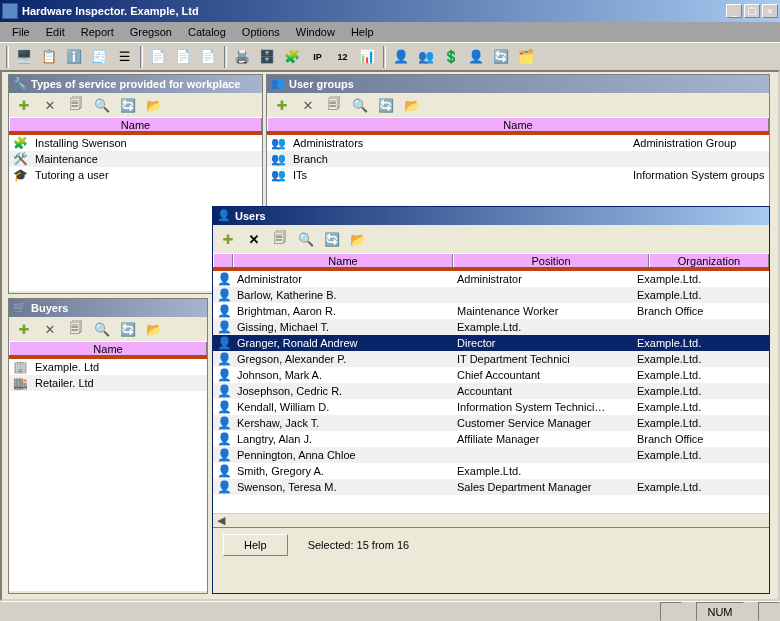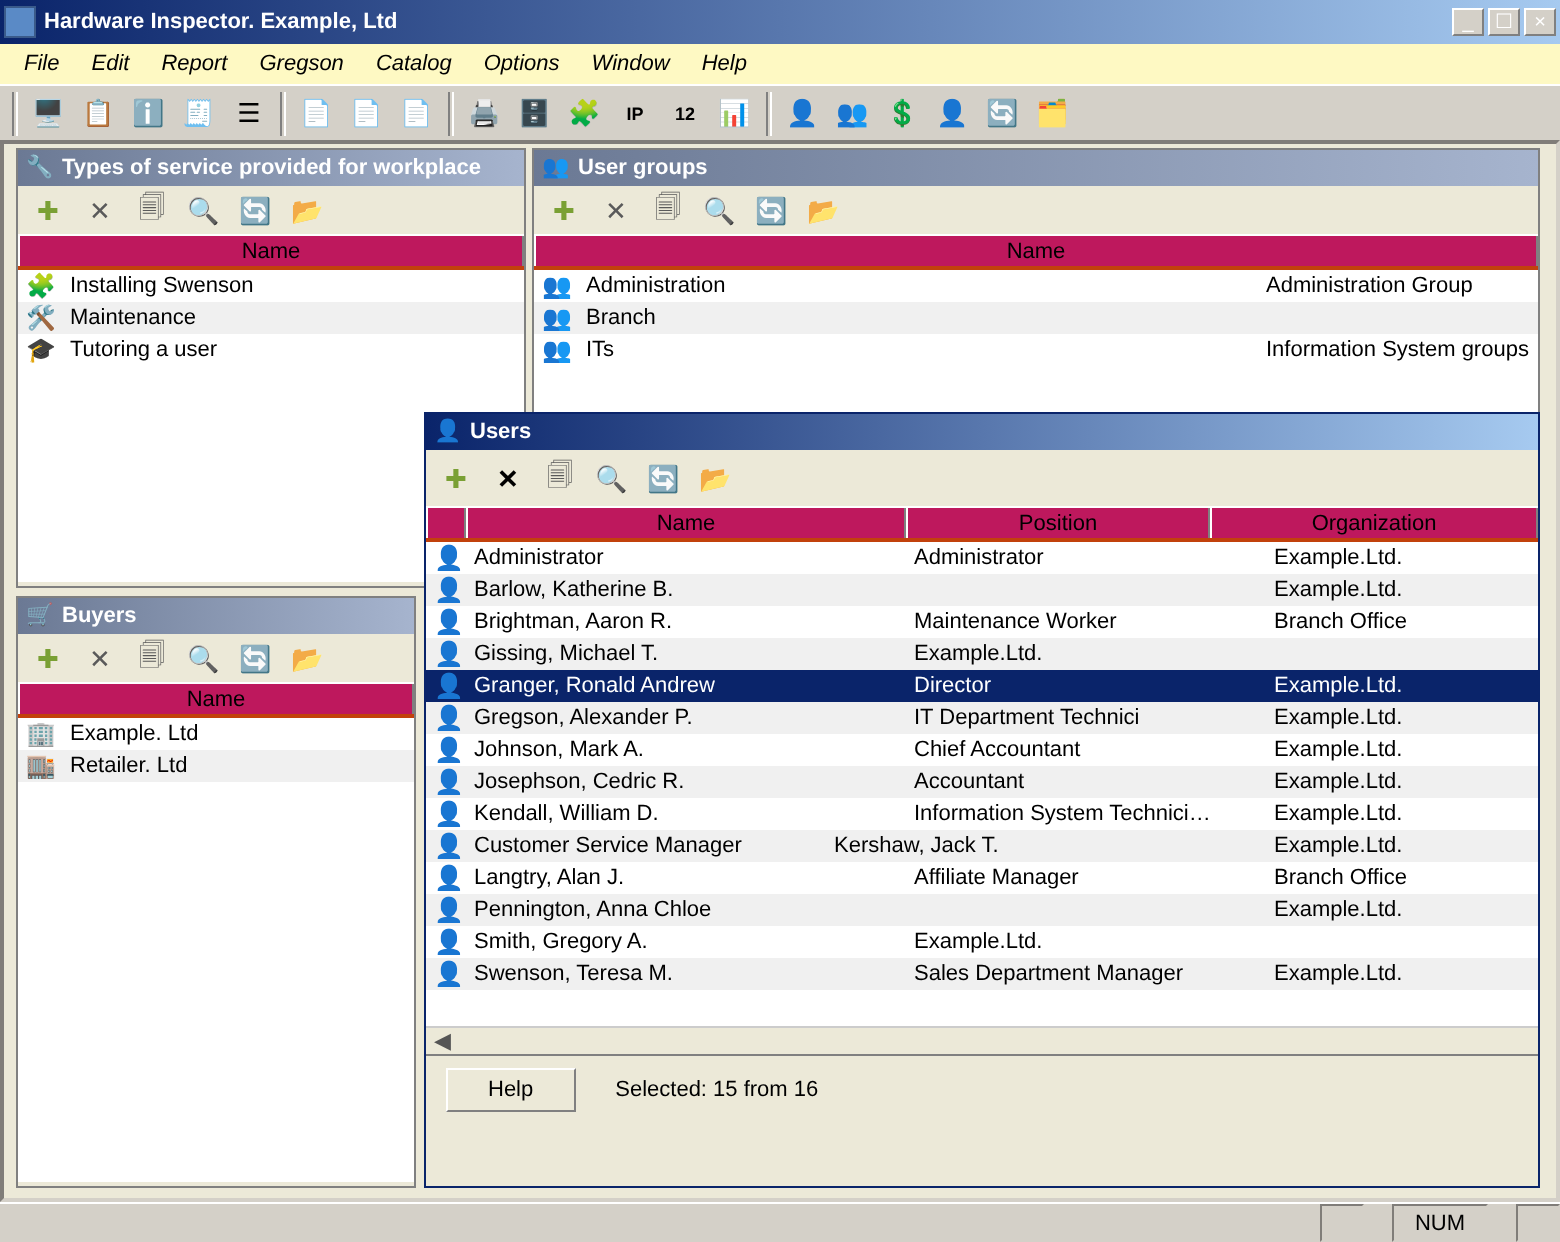--- a/index.html
+++ b/index.html
@@ -6,42 +6,42 @@
 body { font-family: Tahoma, sans-serif; font-size: 11px; background: #d4d0c8; overflow: hidden; width: 780px; height: 621px; }
 
 
 .titlebar { height: 22px; background: linear-gradient(to right, #0a246a, #a6caf0); color: #fff; display: flex; align-items: center; padding: 0 2px; }
 .titlebar .app-icon { width: 16px; height: 16px; margin-right: 4px; background: #5a8ac6; border: 1px solid #3a5a8a; }
 .titlebar .title { font-weight: bold; flex: 1; }
 .win-btns { display: flex; gap: 2px; }
 .win-btn { width: 16px; height: 14px; background: #d4d0c8; border: 1px solid #808080; border-top-color: #fff; border-left-color: #fff; display: flex; align-items: center; justify-content: center; font-size: 10px; font-family: Arial; cursor: pointer; }
 
 
-.menubar { height: 20px; background: #fef9c3; display: flex; align-items: center; padding: 0 4px; font-style: italic; }
+.menubar { height: 20px; background: #a3a3a3; display: flex; align-items: center; padding: 0 4px; }
 .menu-item { padding: 2px 8px; cursor: pointer; }
 
 
 .toolbar { height: 28px; background: #d4d0c8; display: flex; align-items: center; padding: 2px 4px; gap: 2px; border-top: 1px solid #fff; }
 .toolbar-sep { width: 3px; height: 22px; border-left: 1px solid #808080; border-right: 1px solid #fff; margin: 0 2px; }
 .tb-btn { width: 23px; height: 22px; display: flex; align-items: center; justify-content: center; cursor: pointer; }
 .tb-icon { width: 16px; height: 16px; display: inline-flex; align-items: center; justify-content: center; font-size: 13px; }
 
 
 .content { position: relative; height: 531px; background: #ece9d8; border: 2px inset #d4d0c8; overflow: hidden; }
 
 
 .panel { position: absolute; background: #ece9d8; border: 1px solid #808080; }
 .panel-header { height: 18px; background: linear-gradient(to right, #6b7994, #a6b4ce); color: #fff; display: flex; align-items: center; padding: 0 4px; font-weight: bold; }
 .panel-header-active { background: linear-gradient(to right, #0a246a, #a6caf0); }
 .panel-header .p-icon { width: 14px; height: 14px; margin-right: 4px; }
 .panel-toolbar { height: 24px; display: flex; align-items: center; padding: 2px 6px; gap: 8px; background: #ece9d8; }
 .pt-btn { width: 18px; height: 18px; display: flex; align-items: center; justify-content: center; cursor: pointer; color: #5a5a5a; font-size: 13px; }
 
 
-.grid-header { display: flex; background: #be185d; height: 18px; border-top: 1px solid #fff; border-bottom: 2px solid #c2410c; }
+.grid-header { display: flex; background: #f0abfc; height: 18px; border-top: 1px solid #fff; border-bottom: 4px solid #c2410c; }
 .grid-header-cell { border-right: 1px solid #808080; border-left: 1px solid #fff; display: flex; align-items: center; justify-content: center; color: #000; }
 .grid-body { background: #fff; overflow: hidden; }
 .grid-row { display: flex; height: 16px; align-items: center; }
 .grid-row.alt { background: #f0f0f0; }
 .grid-row.selected { background: #0a246a; color: #fff; }
 .grid-cell { padding: 0 4px; overflow: hidden; white-space: nowrap; display: flex; align-items: center; }
 .row-icon { width: 16px; height: 14px; margin-right: 2px; display: inline-flex; align-items: center; justify-content: center; font-size: 12px; }
 
 
 #panel-types { left: 6px; top: 2px; width: 255px; height: 220px; }
@@ -208,21 +208,21 @@
       <span class="pt-btn">📂</span>
     </div>
     <div class="grid-header">
       <div class="grid-header-cell" style="width:100%">Name</div>
     </div>
     <div class="grid-body" style="height:136px">
         <div class="grid-row">
           <span class="grid-cell" style="width:22px">
             <span class="row-icon">👥</span>
           </span>
-          <span class="grid-cell" style="width:340px">Administration</span>
+          <span class="grid-cell" style="width:340px">Administrators</span>
           <span class="grid-cell" style="flex:1">Administration Group</span>
         </div>
         <div class="grid-row alt">
           <span class="grid-cell" style="width:22px">
             <span class="row-icon">👥</span>
           </span>
           <span class="grid-cell" style="width:340px">Branch</span>
           <span class="grid-cell" style="flex:1"></span>
         </div>
         <div class="grid-row">
@@ -276,21 +276,21 @@
       <span class="pt-btn" style="color:#7aa034">✚</span>
       <span class="pt-btn" style="color:#000;font-weight:bold">✕</span>
       <span class="pt-btn">🗐</span>
       <span class="pt-btn">🔍</span>
       <span class="pt-btn" style="color:#2a6fd4">🔄</span>
       <span class="pt-btn">📂</span>
     </div>
     <div class="grid-header">
       <div class="grid-header-cell" style="width:20px"></div>
       <div class="grid-header-cell" style="width:220px">Name</div>
-      <div class="grid-header-cell" style="width:152px">Position</div>
+      <div class="grid-header-cell" style="width:196px">Position</div>
       <div class="grid-header-cell" style="flex:1">Organization</div>
     </div>
     <div class="grid-body">
         <div class="grid-row">
           <span class="grid-cell" style="width:20px">
             <span class="row-icon">👤</span>
           </span>
           <span class="grid-cell" style="width:220px">Administrator</span>
           <span class="grid-cell" style="width:180px">Administrator</span>
           <span class="grid-cell" style="flex:1">Example.Ltd.</span>
@@ -355,22 +355,22 @@
             <span class="row-icon">👤</span>
           </span>
           <span class="grid-cell" style="width:220px">Kendall, William D.</span>
           <span class="grid-cell" style="width:180px">Information System Technici…</span>
           <span class="grid-cell" style="flex:1">Example.Ltd.</span>
         </div>
         <div class="grid-row alt">
           <span class="grid-cell" style="width:20px">
             <span class="row-icon">👤</span>
           </span>
+          <span class="grid-cell" style="width:220px">Kershaw, Jack T.</span>
           <span class="grid-cell" style="width:180px">Customer Service Manager</span>
-          <span class="grid-cell" style="width:220px">Kershaw, Jack T.</span>
           <span class="grid-cell" style="flex:1">Example.Ltd.</span>
         </div>
         <div class="grid-row">
           <span class="grid-cell" style="width:20px">
             <span class="row-icon">👤</span>
           </span>
           <span class="grid-cell" style="width:220px">Langtry, Alan J.</span>
           <span class="grid-cell" style="width:180px">Affiliate Manager</span>
           <span class="grid-cell" style="flex:1">Branch Office</span>
         </div>

